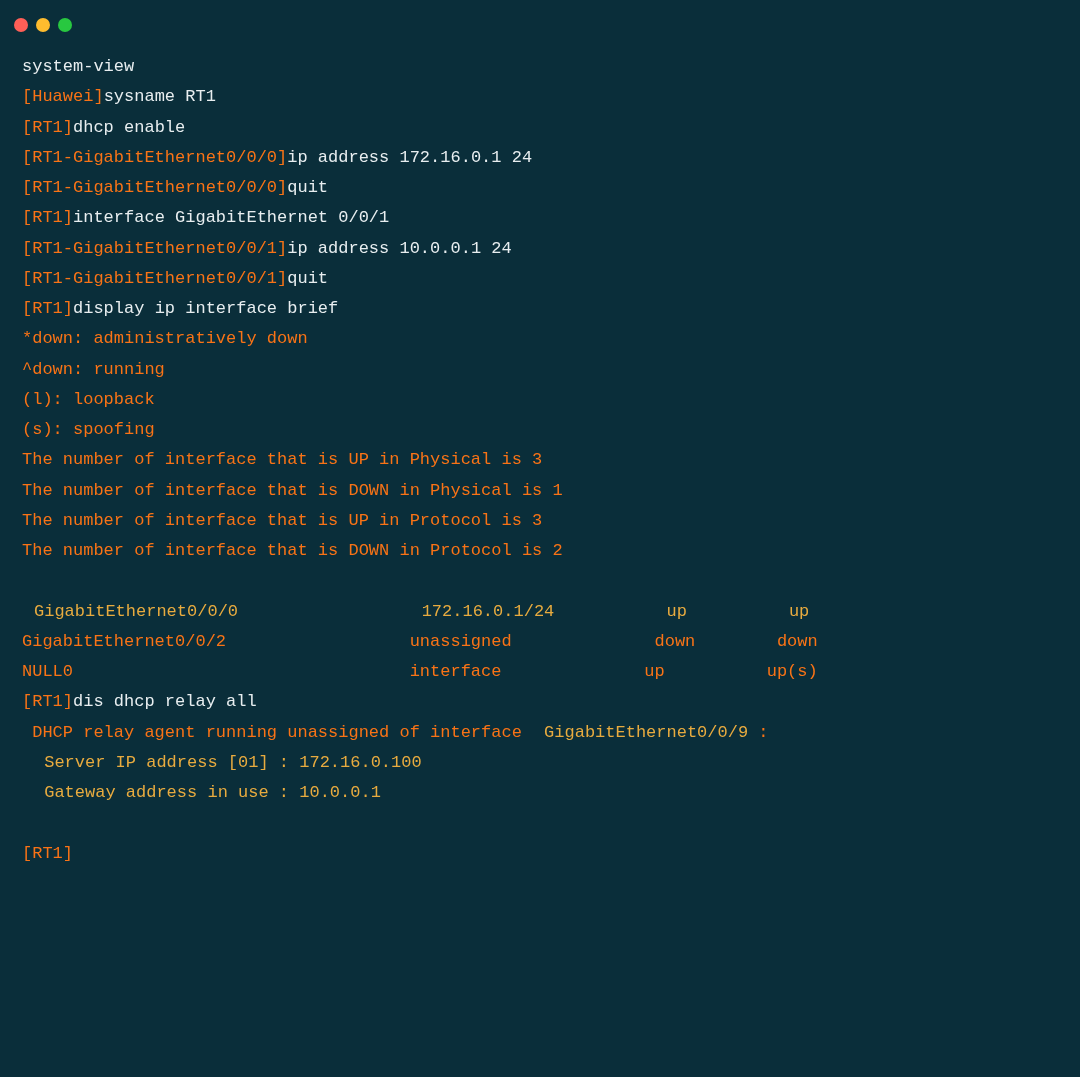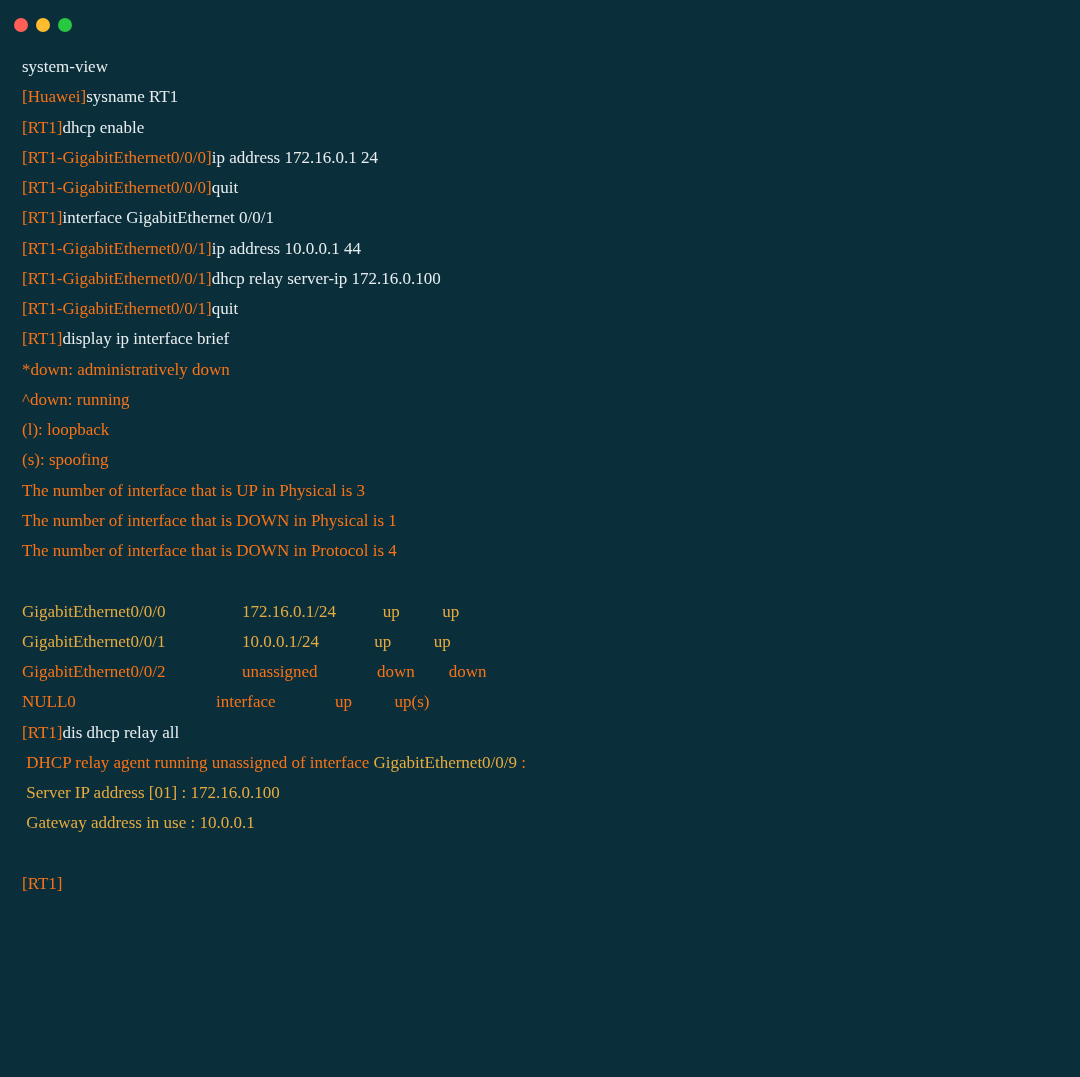--- a/index.html
+++ b/index.html
@@ -21,62 +21,60 @@
       height: 14px;
       border-radius: 50%;
     }
     .red { background: #ff5f57; }
     .yellow { background: #febc2e; }
     .green { background: #28c840; }
     .terminal {
       padding: 6px 22px;
       line-height: 1.78;
       letter-spacing: 0;
-      font-family: Liberation Serif, serif;
     }
     .line { white-space: pre; }
     .dim { color: #f97316; }
     .bright { color: #e8eef0; font-weight: 500; }
-    .hl { color: #e8ab3f; }
+    .hl { color: #e8ab3f; margin-left: 12px; }
   </style>
 </head>
 <body>
 
 <div class="titlebar">
   <div class="circle red"></div>
   <div class="circle yellow"></div>
   <div class="circle green"></div>
 </div>
 
 <div class="terminal">
   <div id="cmds">
       <div class="line"><span class="dim"><huawei></huawei></span><span class="bright">system-view</span></div>
       <div class="line"><span class="dim">[Huawei]</span><span class="bright">sysname RT1</span></div>
       <div class="line"><span class="dim">[RT1]</span><span class="bright">dhcp enable</span></div>
       <div class="line"><span class="dim">[RT1-GigabitEthernet0/0/0]</span><span class="bright">ip address 172.16.0.1 24</span></div>
       <div class="line"><span class="dim">[RT1-GigabitEthernet0/0/0]</span><span class="bright">quit</span></div>
       <div class="line"><span class="dim">[RT1]</span><span class="bright">interface GigabitEthernet 0/0/1</span></div>
-      <div class="line"><span class="dim">[RT1-GigabitEthernet0/0/1]</span><span class="bright">ip address 10.0.0.1 44</span></div>
-      <div class="line"><span class="dim">[RT1-GigabitEthernet0/0/1]</span><span class="bright">dhcp relay server-ip 172.16.0.100</span></div>
+      <div class="line"><span class="dim">[RT1-GigabitEthernet0/0/1]</span><span class="bright">ip address 10.0.0.1 24</span></div>
       <div class="line"><span class="dim">[RT1-GigabitEthernet0/0/1]</span><span class="bright">quit</span></div>
       <div class="line"><span class="dim">[RT1]</span><span class="bright">display ip interface brief</span></div>
     </div>
   <div id="info">
       <div class="line dim">*down: administratively down</div>
       <div class="line dim">^down: running</div>
       <div class="line dim">(l): loopback</div>
       <div class="line dim">(s): spoofing</div>
       <div class="line dim">The number of interface that is UP in Physical is 3</div>
       <div class="line dim">The number of interface that is DOWN in Physical is 1</div>
-      <div class="line dim">The number of interface that is DOWN in Protocol is 4</div>
+      <div class="line dim">The number of interface that is UP in Protocol is 3</div>
+      <div class="line dim">The number of interface that is DOWN in Protocol is 2</div>
     </div>
   <div class="line dim"> </div>
   <div id="table">
       <div class="line hl">GigabitEthernet0/0/0                  172.16.0.1/24           up          up          </div>
-      <div class="line hl">GigabitEthernet0/0/1                  10.0.0.1/24             up          up          </div>
       <div class="line dim">GigabitEthernet0/0/2                  unassigned              down        down        </div>
       <div class="line dim">NULL0                                 interface              up          up(s)       </div>
     </div>
   <div class="line"><span class="dim">[RT1]</span><span class="bright">dis dhcp relay all</span></div>
   <div class="line"><span class="dim"> DHCP relay agent running unassigned of interface </span><span class="hl">GigabitEthernet0/0/9 </span><span class="dim">:</span></div>
   <div class="line hl"> Server IP address [01] : 172.16.0.100</div>
   <div class="line hl"> Gateway address in use : 10.0.0.1</div>
   <div class="line dim"> </div>
   <div class="line dim">[RT1]</div>
 </div>

